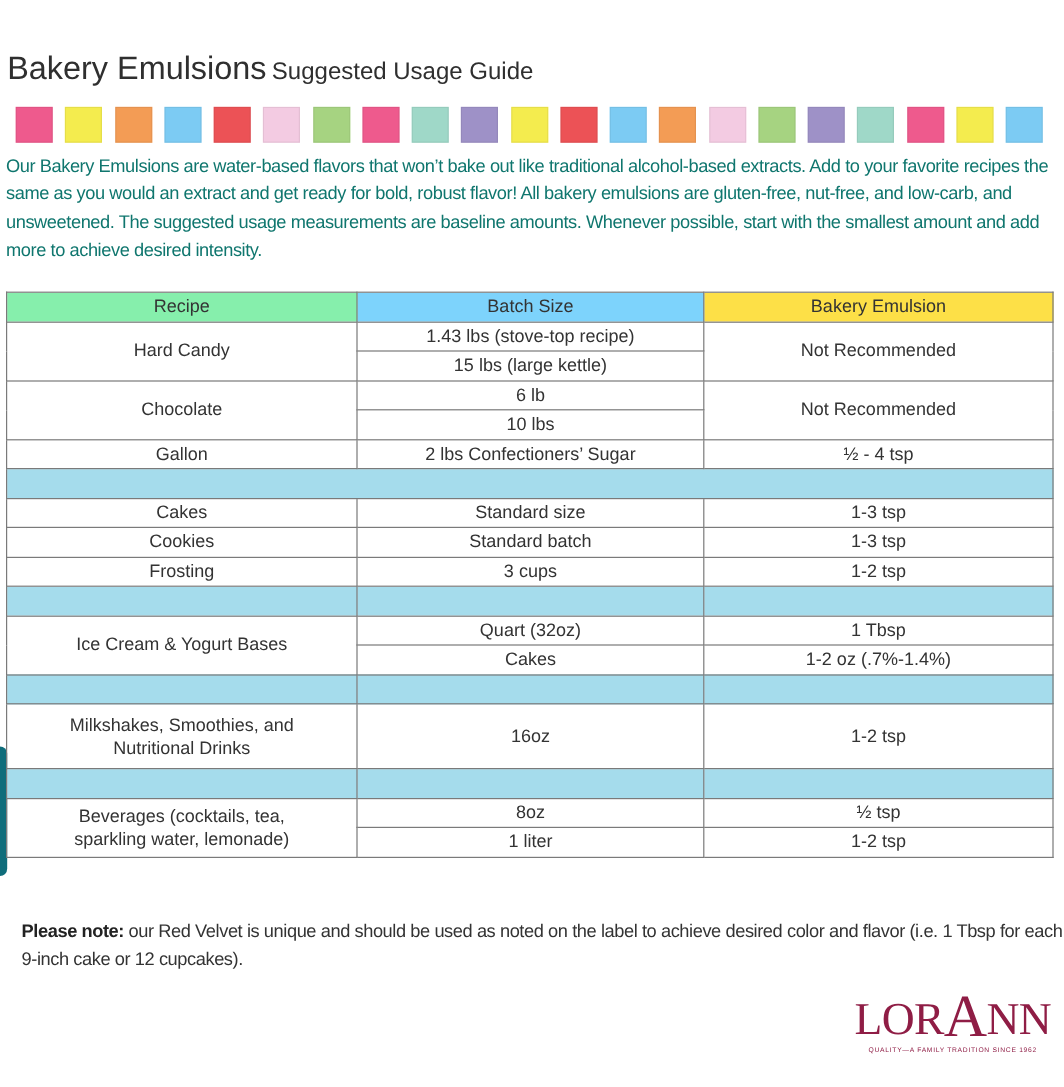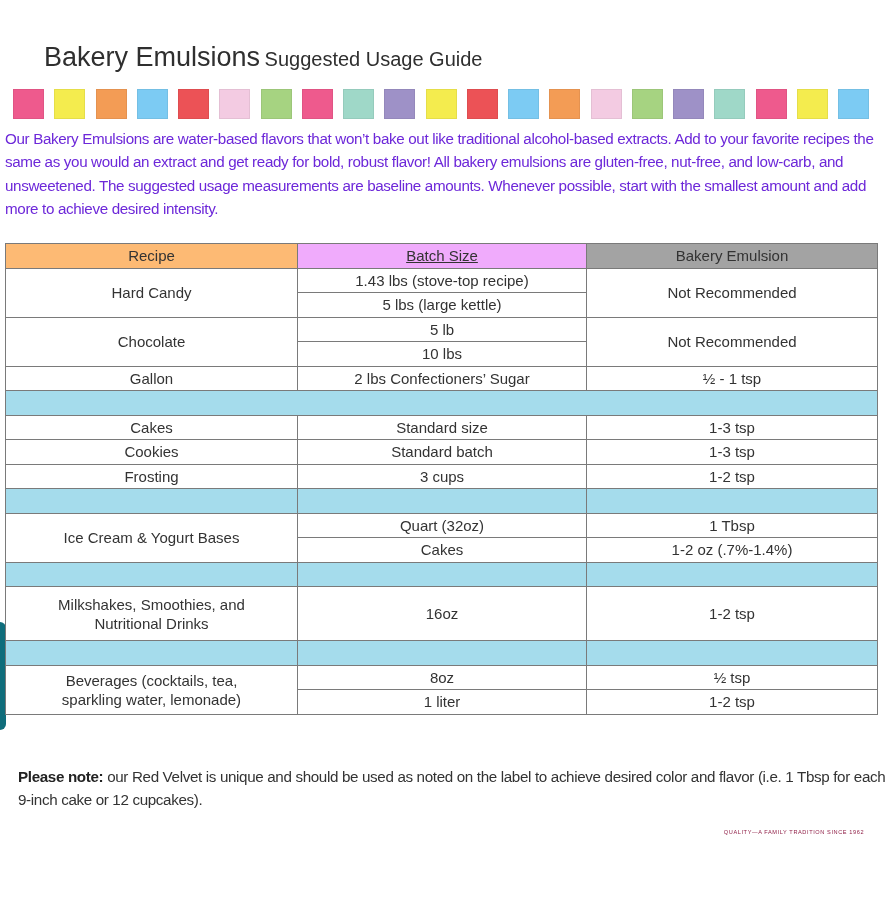--- a/index.html
+++ b/index.html
@@ -1,50 +1,50 @@
 <!DOCTYPE html>
 <html><head>
 <meta charset="utf-8">
 <style>
   html, body { margin: 0; padding: 0; }
   body {
     width: 887px; height: 906px; background: #ffffff; position: relative; overflow: hidden;
     font-family: "Liberation Sans", "DejaVu Sans", sans-serif; color: #333333;
   }
   .title {
-    position: absolute; left: 6px; top: 42px; white-space: nowrap; color: #2f2f2f; margin-left: 38px;
+    position: absolute; left: 6px; top: 42px; white-space: nowrap; color: #2f2f2f;
   }
   .title .big { font-size: 27px; }
   .title .small { font-size: 20px; }
   .swatches { position: absolute; left: 13px; top: 89px; height: 30px; }
   .swatch {
     position: absolute; top: 0; width: 31px; height: 30px;
     box-shadow: inset 0 0 0 1px rgba(0,0,0,0.06);
   }
   .intro {
     position: absolute; left: 5px; top: 127px; width: 875px;
-    font-size: 15.2px; line-height: 23.3px; color: #6d28d9; letter-spacing: -0.35px;
+    font-size: 15.2px; line-height: 23.3px; color: #0f766e; letter-spacing: -0.35px;
   }
   table.guide {
     position: absolute; left: 5px; top: 243px; width: 872px; height: 462px;
     border-collapse: collapse; table-layout: fixed;
     font-size: 15px; color: #333333;
   }
   table.guide col.c1 { width: 292px; }
   table.guide col.c2 { width: 289px; }
   table.guide col.c3 { width: 291px; }
   table.guide td, table.guide th {
     border: 1px solid #7a7a7a; text-align: center; vertical-align: middle;
     padding: 0 4px; font-weight: normal; line-height: 19px;
   }
   table.guide tr { height: 24.5px; }
   table.guide tr.tall { height: 54px; }
-  th.h-recipe { background: #fdba74; }
-  th.h-batch { background: #f0abfc; text-decoration: underline; }
-  th.h-emul { background: #a3a3a3; }
+  th.h-recipe { background: #86efac; }
+  th.h-batch { background: #7dd3fc; }
+  th.h-emul { background: #fde047; }
   tr.sep td { background: #a5dcec; }
   tr.sep td.full { border-left: 1px solid #7a7a7a; border-right: 1px solid #7a7a7a; }
   .teal-bar {
     position: absolute; left: -2px; top: 622px; width: 8px; height: 108px;
     background: #0f6d7b; border-radius: 0 6px 6px 0;
   }
   .note {
     position: absolute; left: 18px; top: 765px; width: 875px;
     font-size: 15.2px; line-height: 23.3px; color: #333333; letter-spacing: -0.35px;
   }
@@ -108,36 +108,36 @@
     <th class="h-batch">Batch Size</th>
     <th class="h-emul">Bakery Emulsion</th>
   </tr>
 
   <tr>
     <td rowspan="2">Hard Candy</td>
     <td>1.43 lbs (stove-top recipe)</td>
     <td rowspan="2">Not Recommended</td>
   </tr>
   <tr>
-    <td>5 lbs (large kettle)</td>
+    <td>15 lbs (large kettle)</td>
   </tr>
 
   <tr>
     <td rowspan="2">Chocolate</td>
-    <td>5 lb</td>
+    <td>6 lb</td>
     <td rowspan="2">Not Recommended</td>
   </tr>
   <tr>
     <td>10 lbs</td>
   </tr>
 
   <tr>
     <td>Gallon</td>
     <td>2 lbs Confectioners’ Sugar</td>
-    <td>½ - 1 tsp</td>
+    <td>½ - 4 tsp</td>
   </tr>
 
   <tr class="sep">
     <td colspan="3" class="full"></td>
   </tr>
 
   <tr>
     <td>Cakes</td>
     <td>Standard size</td>
     <td>1-3 tsp</td>
@@ -203,14 +203,15 @@
     <td>1-2 tsp</td>
   </tr>
 </tbody>
   </table>
 
 <div class="note">
   <b>Please note:</b><span> our Red Velvet is unique and should be used as noted on the label to achieve desired color and flavor (i.e. 1 Tbsp for each 9-inch cake or 12 cupcakes).</span>
 </div>
 
 <div class="logo">
+  <span class="word"><span>LOR</span><span class="tallA">A</span><span>NN</span></span>
   <span class="tag">QUALITY—A FAMILY TRADITION SINCE 1962</span>
 </div>
 
 </body></html>

